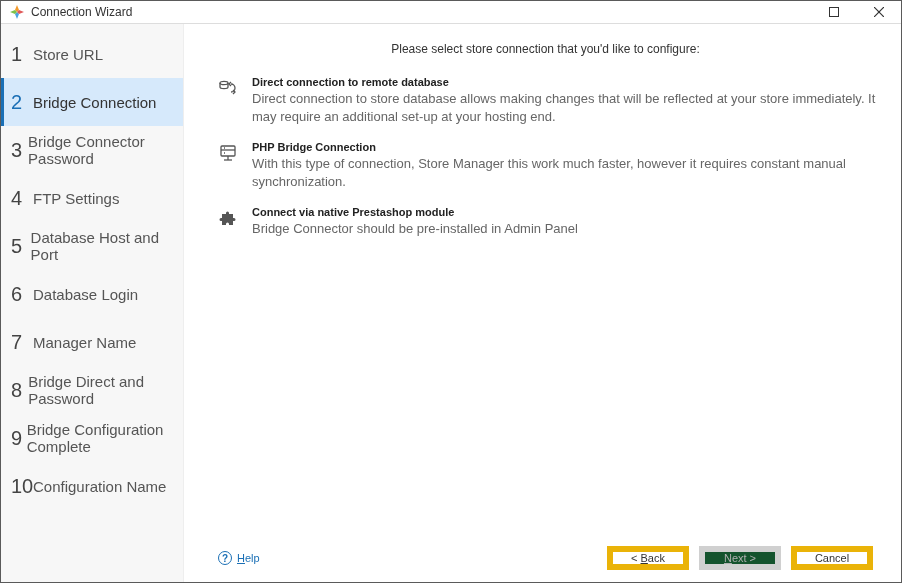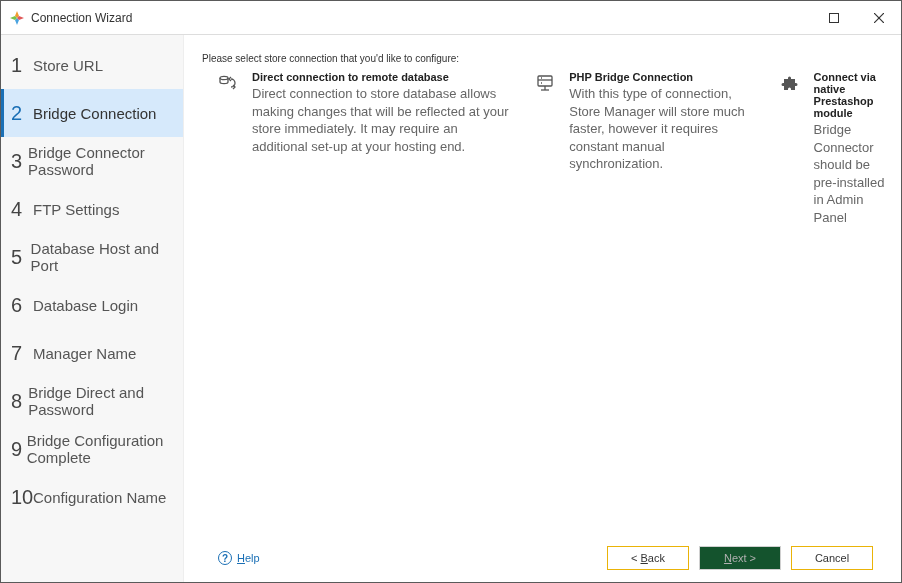--- a/index.html
+++ b/index.html
@@ -18,21 +18,21 @@
     }
     .window {
       width: 100%;
       height: 100%;
       border: 1px solid #5a5a5a;
       display: flex;
       flex-direction: column;
       background: #fff;
     }
     .titlebar {
-      height: 34px;
+      height: 23px;
       display: flex;
       align-items: center;
       padding: 0 0 0 8px;
       border-bottom: 1px solid #ddd;
       background: #fff;
     }
     .titlebar-icon {
       width: 16px;
       height: 16px;
       margin-right: 6px;
@@ -100,28 +100,29 @@
     .step.active .step-label {
       color: #333;
     }
     .content {
       flex: 1;
       display: flex;
       flex-direction: column;
       padding: 18px 12px 0 18px;
     }
     .prompt {
-      font-size: 10px;
-      color: #333;
-      margin-bottom: 7px;
+      font-size: 12px;
+      color: #333;
+      margin-bottom: 20px;
+      text-align: center;
     }
     .options {
       display: flex;
-      flex-direction: row;
-      gap: 24px;
+      flex-direction: column;
+      gap: 16px;
       padding-left: 16px;
     }
     .option {
       display: flex;
       align-items: flex-start;
       gap: 14px;
       cursor: pointer;
     }
     .option-icon {
       width: 20px;
@@ -167,21 +168,21 @@
       font-size: 10px;
       font-weight: bold;
       color: #1a6fb5;
     }
     .spacer {
       flex: 1;
     }
     .btn {
       min-width: 82px;
       height: 24px;
-      border: 1px solid #eab308;
+      border: 6px solid #eab308;
       background: #fff;
       font-size: 11px;
       color: #333;
       cursor: pointer;
       padding: 0 10px;
     }
     .btn:disabled {
       color: #b0b0b0;
       cursor: default;
       background: #14532d;
@@ -293,21 +294,21 @@
               <rect x="3" y="3" width="14" height="10" rx="1"></rect>
               <line x1="3" y1="7" x2="17" y2="7"></line>
               <line x1="6" y1="5" x2="7" y2="5"></line>
               <line x1="6" y1="10" x2="7" y2="10"></line>
               <line x1="10" y1="13" x2="10" y2="17"></line>
               <line x1="6" y1="17" x2="14" y2="17"></line>
             </svg>
           </span>
           <div>
             <div class="option-title">PHP Bridge Connection</div>
-            <div class="option-desc">With this type of connection, Store Manager will store much faster, however it requires constant manual synchronization.</div>
+            <div class="option-desc">With this type of connection, Store Manager this work much faster, however it requires constant manual synchronization.</div>
           </div>
         </div>
 
         <div class="option">
           <span class="option-icon">
             <svg viewBox="0 0 20 20" width="20" height="20" fill="#555">
               <path d="M4 6 h4 v-1 a1.5 1.5 0 1 1 3 0 v1 h4 v4 h1 a1.5 1.5 0 1 1 0 3 h-1 v4 h-4 v-1 a1.5 1.5 0 1 0 -3 0 v1 h-4 v-4 h-1 a1.5 1.5 0 1 1 0 -3 h1 z"></path>
             </svg>
           </span>
           <div>

